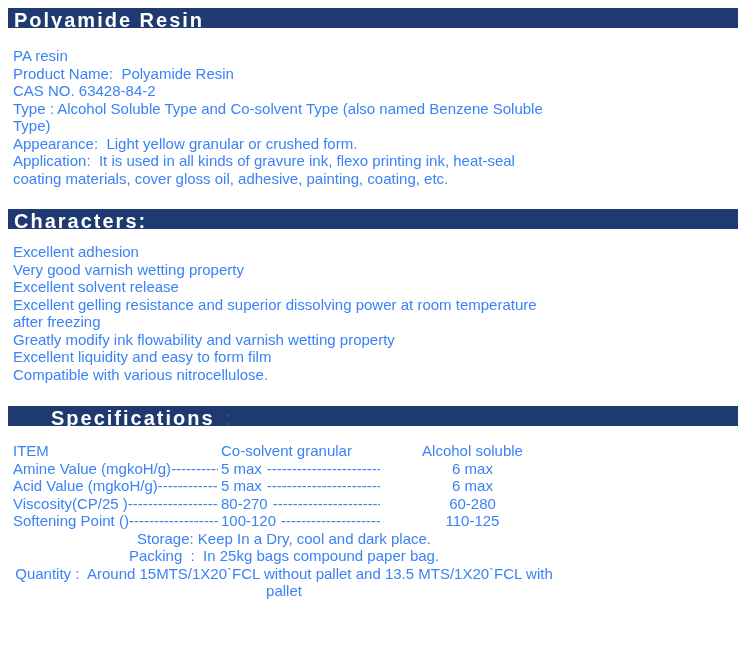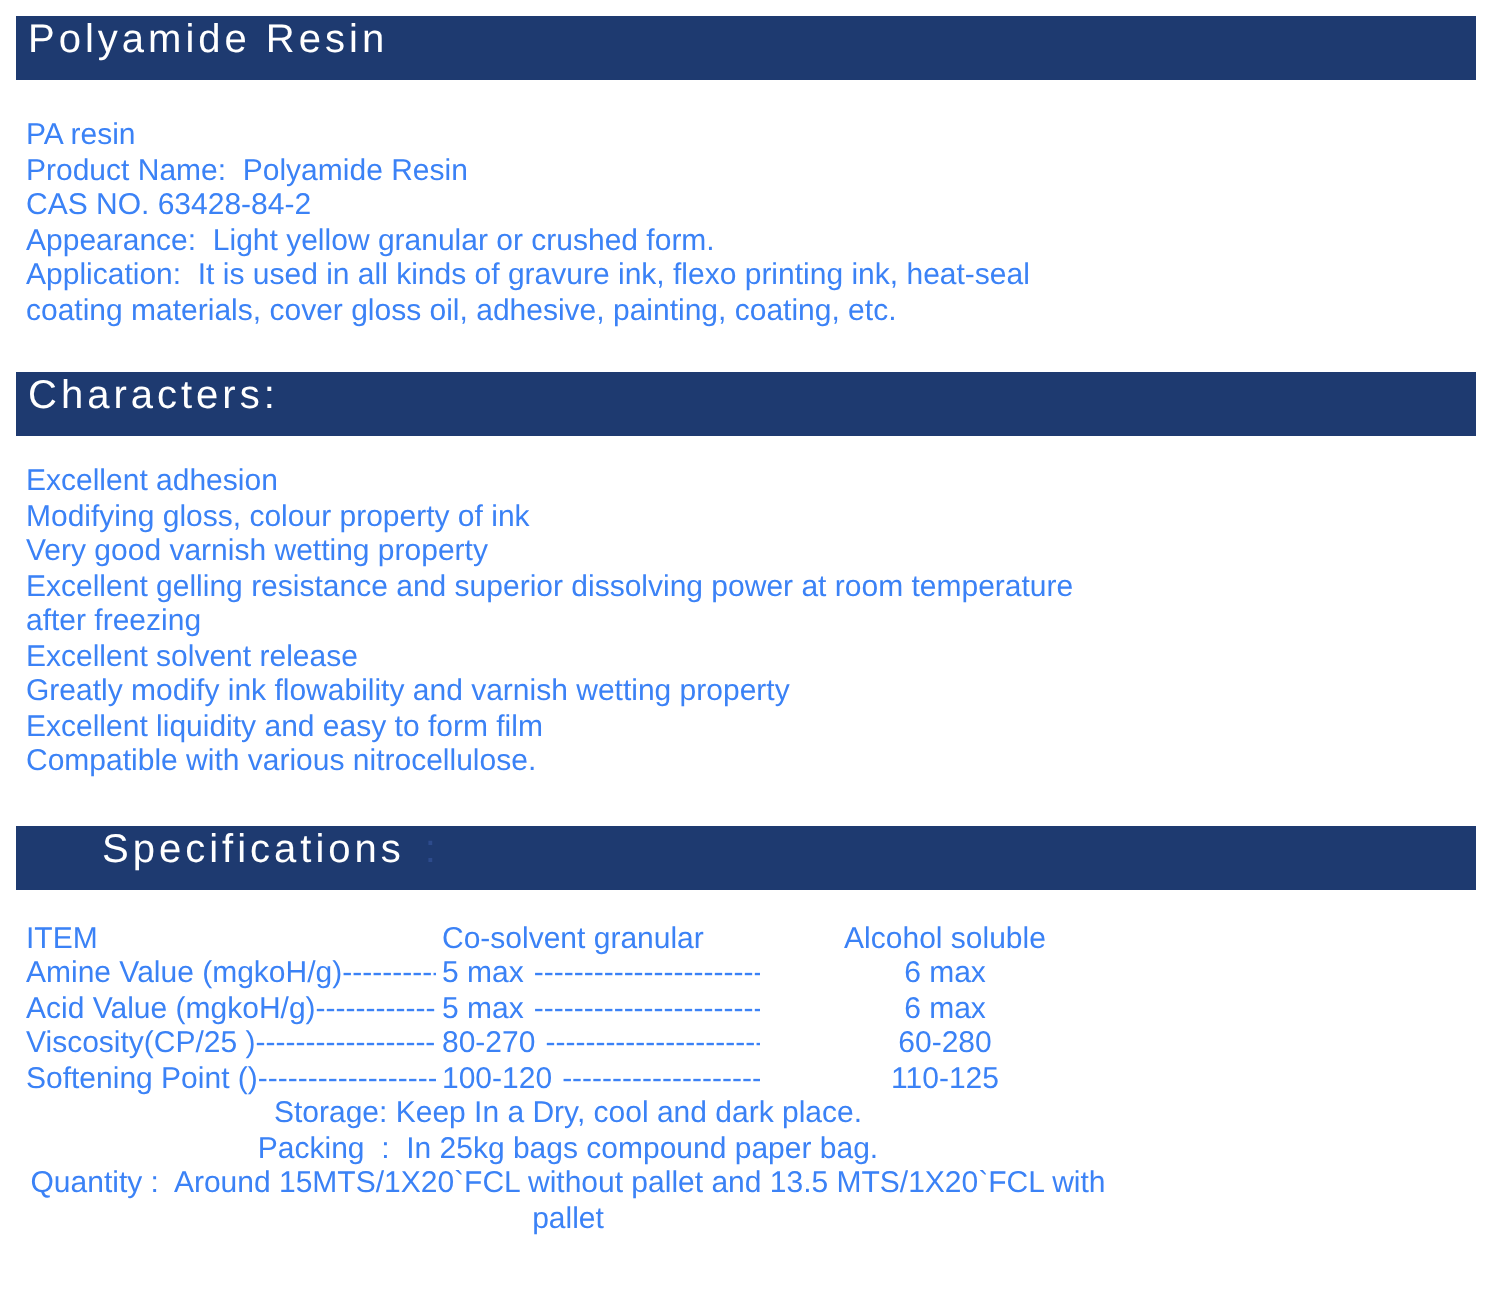--- a/index.html
+++ b/index.html
@@ -10,25 +10,25 @@
   }
   .page {
     position: relative;
     width: 750px;
     height: 646px;
     background: #ffffff;
     overflow: hidden;
   }
   .banner {
     margin: 0 12px 0 8px;
-    height: 32px;
+    height: 20px;
     background: #1e3a70;
     color: #ffffff;
     font-size: 20px;
-    font-weight: 400;
+    font-weight: 700;
     letter-spacing: 2px;
     line-height: 24px;
     padding-left: 6px;
     white-space: nowrap;
   }
   .banner-first { margin-top: 8px; }
   .banner-characters { margin-top: 22px; }
   .banner-specs { margin-top: 23px; padding-left: 43px; }
   .faint-colon {
     color: #2d4b8c;
@@ -87,34 +87,34 @@
 <div class="page">
 
   <header class="banner banner-first">
     <span>Polyamide Resin</span>
   </header>
 
   <div class="content content-product">
     <p>PA resin</p>
     <p>Product Name:  Polyamide Resin</p>
     <p>CAS NO. 63428-84-2</p>
+    <p>Type : Alcohol Soluble Type and Co-solvent Type (also named Benzene Soluble Type)</p>
     <p>Appearance:  Light yellow granular or crushed form.</p>
     <p>Application:  It is used in all kinds of gravure ink, flexo printing ink, heat-seal coating materials, cover gloss oil, adhesive, painting, coating, etc.</p>
   </div>
 
   <header class="banner banner-characters">
     <span>Characters:</span>
   </header>
 
   <div class="content content-characters">
     <p>Excellent adhesion</p>
-    <p>Modifying gloss, colour property of ink</p>
     <p>Very good varnish wetting property</p>
+    <p>Excellent solvent release</p>
     <p>Excellent gelling resistance and superior dissolving power at room temperature after freezing</p>
-    <p>Excellent solvent release</p>
     <p>Greatly modify ink flowability and varnish wetting property</p>
     <p>Excellent liquidity and easy to form film</p>
     <p>Compatible with various nitrocellulose.</p>
   </div>
 
   <header class="banner banner-specs">
     <span>Specifications</span><span class="faint-colon">:</span>
   </header>
 
   <div class="content content-specs">

